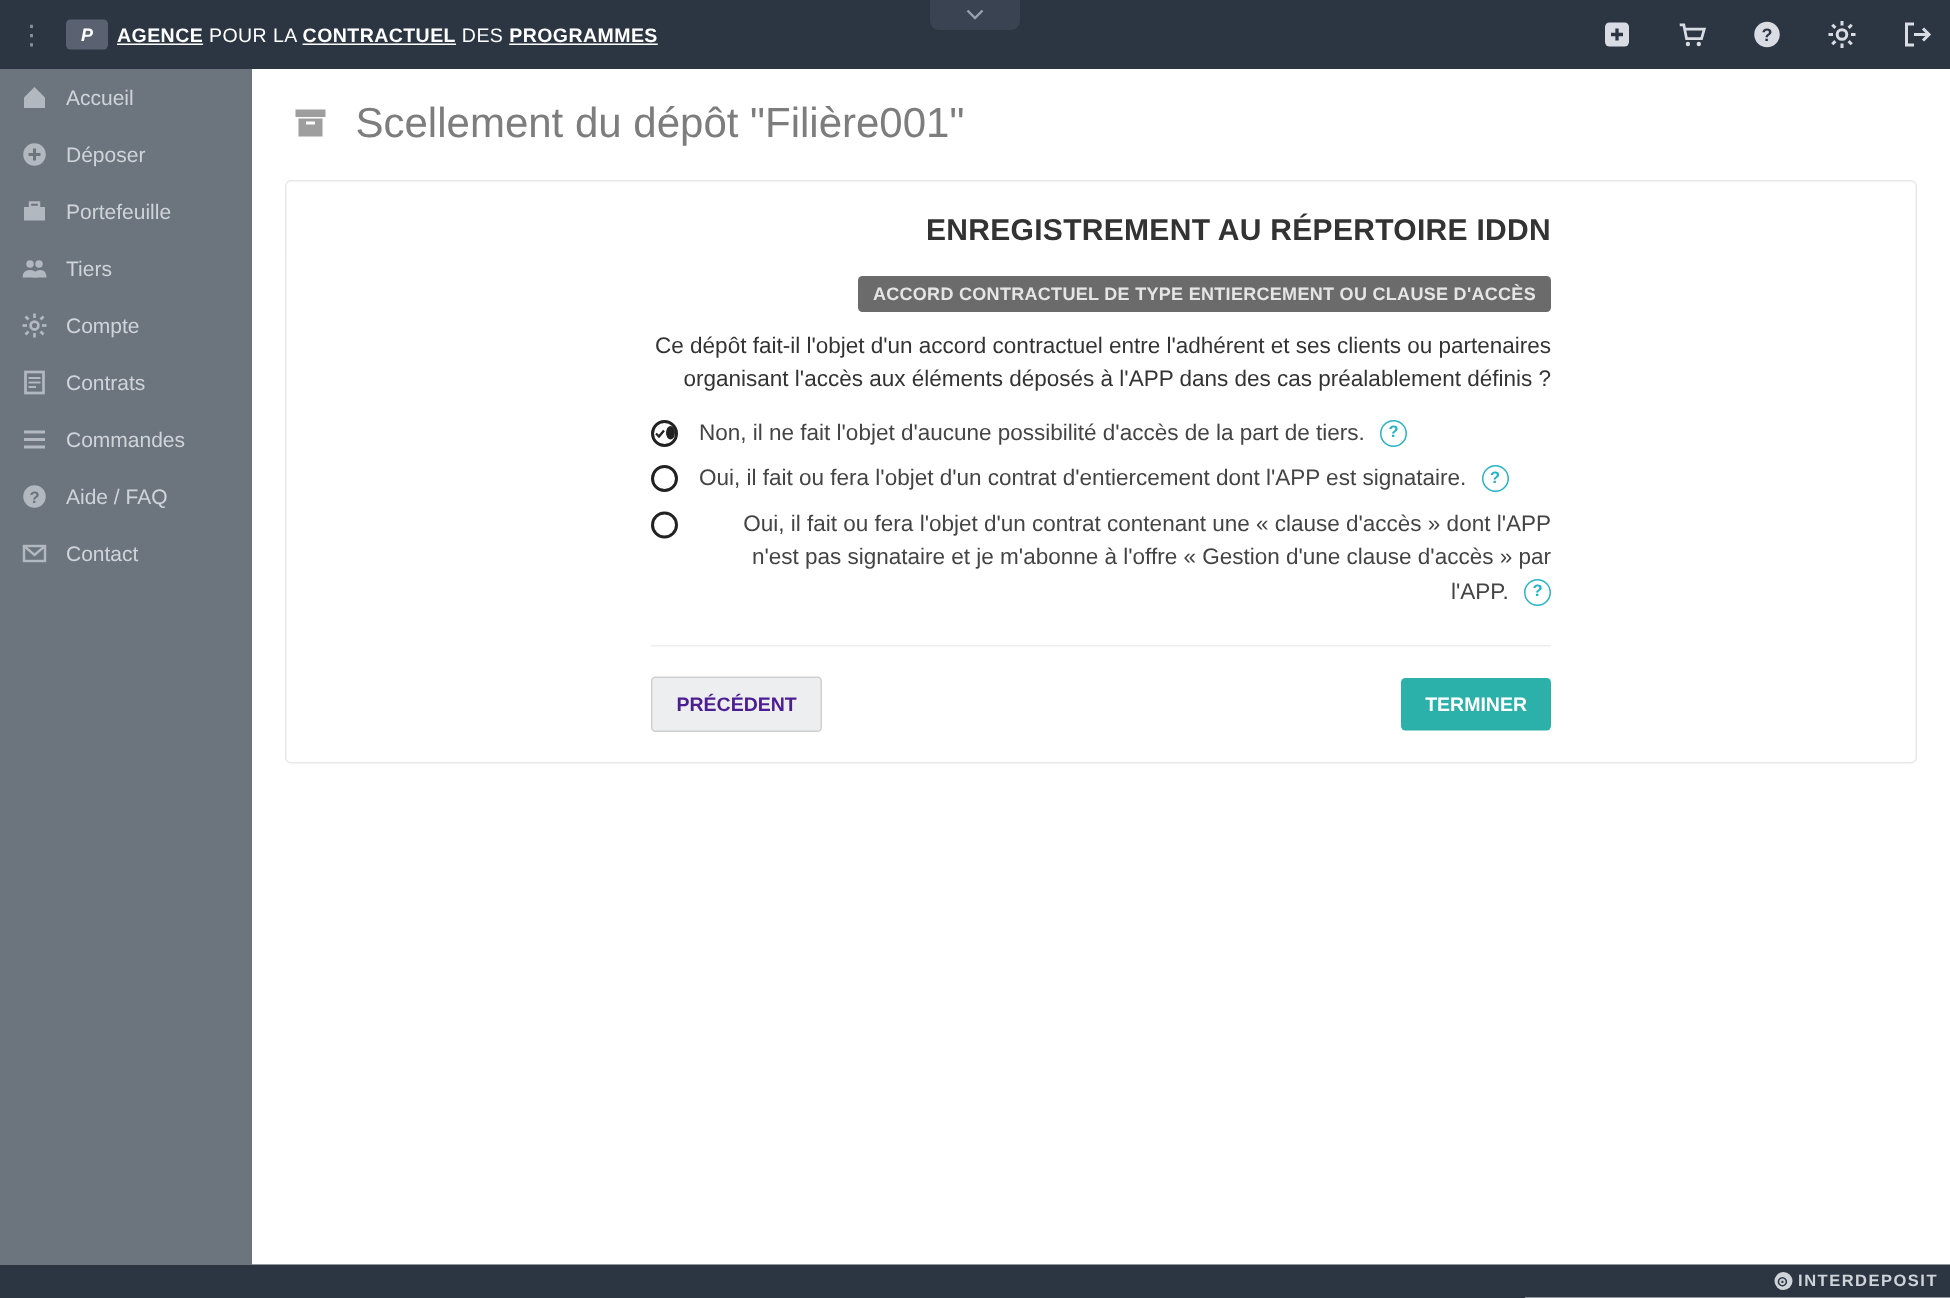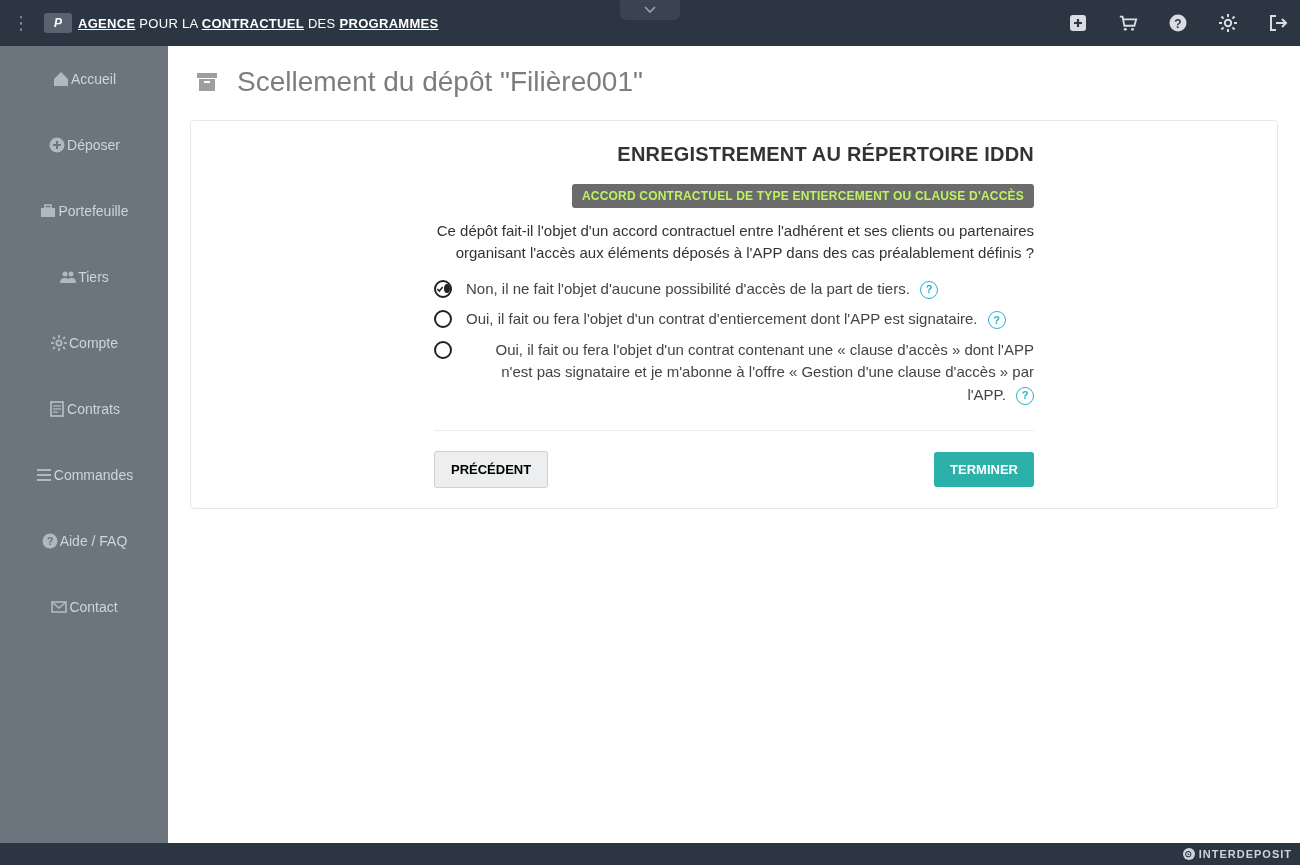--- a/index.html
+++ b/index.html
@@ -7,40 +7,40 @@
 .topbar { height: 46px; background: #2c3643; display: flex; align-items: center; padding: 0 12px; position: relative; }
 .topbar .dots { color: #8a919c; font-size: 18px; margin-right: 14px; cursor: pointer; }
 .topbar .logo { display: flex; align-items: center; color: #fff; gap: 6px; }
 .topbar .logo .logo-icon { width: 28px; height: 20px; background: #5a6272; border-radius: 3px; display: inline-flex; align-items: center; justify-content: center; font-weight: bold; font-style: italic; font-size: 12px; }
 .topbar .logo .brand-text { font-size: 13px; font-weight: 400; letter-spacing: 0.3px; }
 .topbar .logo .brand-text b { font-weight: 700; text-decoration: underline; }
 .topbar .dropdown-tab { position: absolute; left: 50%; top: 0; transform: translateX(-50%); width: 60px; height: 20px; background: #394352; border-radius: 0 0 6px 6px; display: flex; align-items: center; justify-content: center; color: #9aa1ad; font-size: 12px; cursor: pointer; }
 .topbar .top-icons { margin-left: auto; display: flex; gap: 30px; align-items: center; color: #d9dde3; }
 .topbar .top-icons .ticon { width: 20px; height: 20px; cursor: pointer; display: inline-flex; align-items: center; justify-content: center; }
 .sidebar { position: absolute; left: 0; top: 46px; bottom: 22px; width: 168px; background: #6c757e; color: #cfd4d9; }
-.sidebar .sitem { display: flex; align-items: center; gap: 1px; padding: 24px 14px; font-size: 14px; cursor: pointer; justify-content: center; }
+.sidebar .sitem { display: flex; align-items: center; gap: 12px; padding: 10px 14px; font-size: 14px; cursor: pointer; }
 .sidebar .sitem .sicon { width: 18px; height: 18px; display: inline-flex; align-items: center; justify-content: center; color: #b2b8bf; }
 .main { position: absolute; left: 168px; top: 46px; right: 0; bottom: 22px; background: #fff; padding: 20px 22px; overflow: auto; }
 .page-title-row { display: flex; align-items: center; gap: 18px; margin-bottom: 22px; margin-left: 5px;}
 .page-title-row .archive-icon { color: #9e9e9e; }
 .page-title { font-size: 28px; font-weight: 300; color: #7d7d7d; }
 .card { border: 1px solid #e8e8e8; border-radius: 4px; padding: 22px 18px 20px; background: #fff; }
 .inner-section { max-width: 600px; margin: 0 auto; text-align: right; }
 .section-heading { font-size: 20px; font-weight: 700; color: #333; letter-spacing: 0.2px; margin-bottom: 18px; }
-.badge-label { display: inline-block; background: #6b6b6b; color: #bef264; font-size: 12px; font-weight: 600; padding: 5px 10px; border-radius: 3px; letter-spacing: 0.2px; }
+.badge-label { display: inline-block; background: #6b6b6b; color: #e5e5e5; font-size: 12px; font-weight: 600; padding: 5px 10px; border-radius: 3px; letter-spacing: 0.2px; }
 .question-text { font-size: 15px; color: #333; line-height: 1.45; margin-top: 12px; margin-bottom: 14px; }
 .radio-row { display: flex; align-items: flex-start; gap: 14px; margin-bottom: 8px; }
 .radio-row .radio { width: 18px; height: 18px; border-radius: 50%; border: 2.2px solid #222; flex-shrink: 0; margin-top: 2px; display: inline-flex; align-items: center; justify-content: center; cursor: pointer; }
 .radio-row .radio.selected::after { content: ""; width: 9px; height: 9px; border-radius: 50%; background: #222; }
 .radio-row .radio.selected svg { display:block; }
 .radio-row .rlabel { font-size: 15px; color: #444; line-height: 1.5; }
 .help-circle { display: inline-flex; align-items: center; justify-content: center; width: 18px; height: 18px; border-radius: 50%; border: 1.5px solid #27b3c6; color: #27b3c6; font-size: 11px; font-weight: 700; margin-left: 6px; cursor: pointer; vertical-align: middle; }
 .button-row { display: flex; justify-content: space-between; align-items: center; margin-top: 24px; padding-top: 20px; border-top: 1px solid #eee; max-width: 600px; margin-left: auto; margin-right: auto;}
 .btn { font-size: 13px; font-weight: 700; padding: 10px 16px; border-radius: 3px; cursor: pointer; border: none; }
-.btn-secondary { background: #eceeef; color: #000000; border: 1px solid #cfcfcf; }
+.btn-secondary { background: #eceeef; color: #4c1d95; border: 1px solid #cfcfcf; }
 .btn-primary { background: #2bb1a9; color: #fff; text-align: right; }
 .footer { position: absolute; left: 0; right: 0; bottom: 0; height: 22px; background: #2c3643; display: flex; align-items: center; justify-content: flex-end; padding: 0 8px; color: #cfd4d9; font-size: 11px; font-weight: 700; letter-spacing: 1px; gap: 4px; }
 .footer .fcircle { width: 12px; height: 12px; border-radius: 50%; background: #cfd4d9; display: inline-flex; align-items: center; justify-content: center; color: #2c3643; font-size: 9px; font-weight: 700;}
 svg { display: block; }
 </style>
 </head>
 <body>
 
 <div class="topbar">
   <span class="dots">⋮</span>

